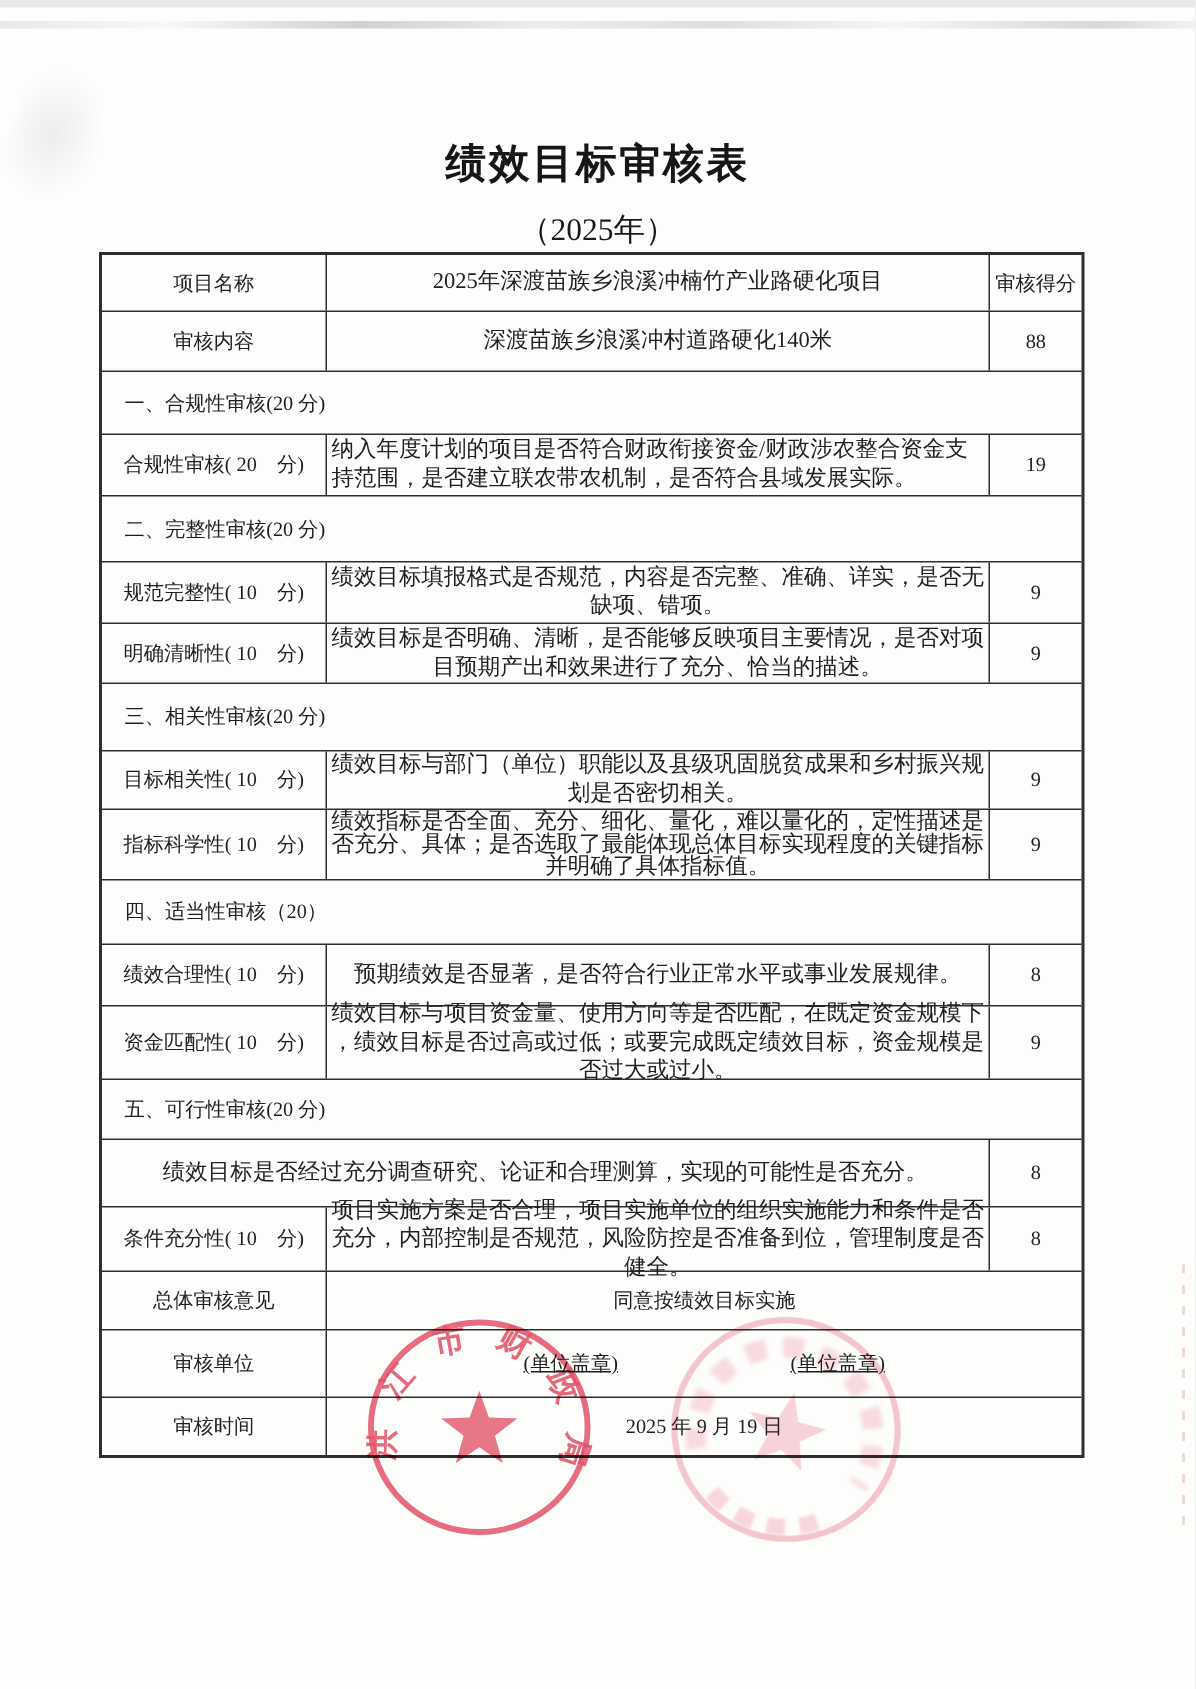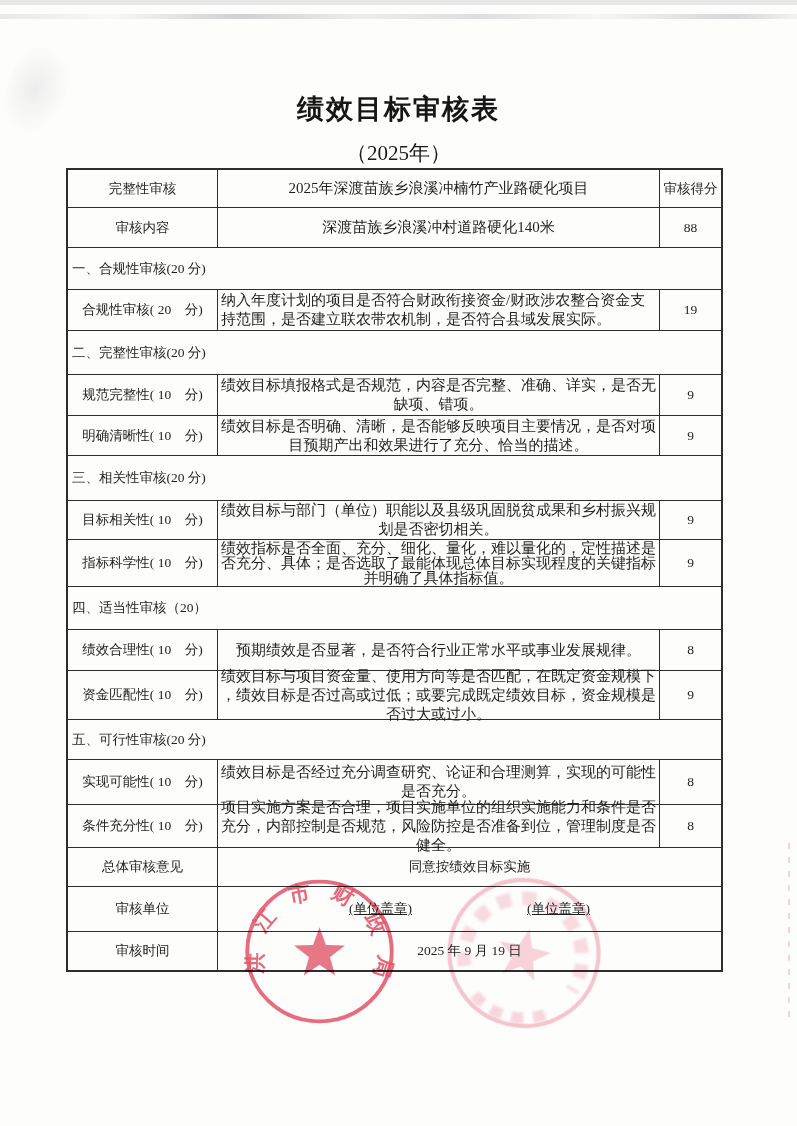--- a/index.html
+++ b/index.html
@@ -33,21 +33,21 @@
   .trow:first-child { border-top:none; }
   .cell { display:flex; align-items:center; white-space:pre-wrap; overflow:visible; }
   .c-label { width:150px; border-right:1.5px solid #2e2e2e; justify-content:center;
     text-align:center; font-size:13.5px; }
   .c-desc  { flex:1; justify-content:center; text-align:center;
     font-size:15px; line-height:19px; padding:2px 3px; line-break:anywhere; }
   .c-desc.left { text-align:left; justify-content:flex-start; }
   .c-desc.tight { line-height:15px; }
   .c-score { width:62px; border-left:1.5px solid #2e2e2e; justify-content:center;
     text-align:center; font-size:13.5px; }
-  .c-span { flex:1; font-size:13.5px; padding-left:4px; align-items:center; display:flex; }
+  .c-span { flex:1; font-size:13.5px; padding-left:15px; align-items:center; display:flex; }
   .c-merged { flex:1; font-size:13.5px; }
 
   .rating-cell { justify-content:flex-start; padding-left:38px; gap:52px; }
   .opt { display:flex; align-items:center; gap:9px; white-space:pre-wrap; }
   .chk { display:inline-block; width:11px; height:11px; border:1.3px solid #2e2e2e;
     background:transparent; }
   .seal-cell { justify-content:center; gap:115px;text-decoration:underline; }
 
   
   .stamp { position:absolute; mix-blend-mode:multiply; pointer-events:none; }
@@ -63,21 +63,21 @@
   <div class="scan-top-line"></div>
   <div class="scan-smudge"></div>
   <div class="scan-right-dots"></div>
 
   <div class="title">绩效目标审核表</div>
   <div class="subtitle">（2025年）</div>
 
   <div class="doc-table">
 
     <div class="trow" style="height:37px">
-      <div class="cell c-label">完整性审核</div>
+      <div class="cell c-label">项目名称</div>
       <div class="cell c-desc">2025年深渡苗族乡浪溪冲楠竹产业路硬化项目</div>
       <div class="cell c-score">审核得分</div>
     </div>
     <div class="trow" style="height:40px">
       <div class="cell c-label">审核内容</div>
       <div class="cell c-desc">深渡苗族乡浪溪冲村道路硬化140米</div>
       <div class="cell c-score">88</div>
     </div>
 
     <div class="trow" style="height:42px">
@@ -128,21 +128,20 @@
     <div class="trow" style="height:49px">
       <div class="cell c-label">资金匹配性( 10　分)</div>
       <div class="cell c-desc">绩效目标与项目资金量、使用方向等是否匹配，在既定资金规模下，绩效目标是否过高或过低；或要完成既定绩效目标，资金规模是否过大或过小。</div>
       <div class="cell c-score">9</div>
     </div>
 
     <div class="trow" style="height:40px">
       <div class="cell c-span">五、可行性审核(20 分)</div>
     </div>
     <div class="trow" style="height:45px">
-      <div class="cell c-label">实现可能性( 10　分)</div>
       <div class="cell c-desc">绩效目标是否经过充分调查研究、论证和合理测算，实现的可能性是否充分。</div>
       <div class="cell c-score">8</div>
     </div>
     <div class="trow" style="height:43px">
       <div class="cell c-label">条件充分性( 10　分)</div>
       <div class="cell c-desc">项目实施方案是否合理，项目实施单位的组织实施能力和条件是否充分，内部控制是否规范，风险防控是否准备到位，管理制度是否健全。</div>
       <div class="cell c-score">8</div>
     </div>
 
     <div class="trow" style="height:39px">

